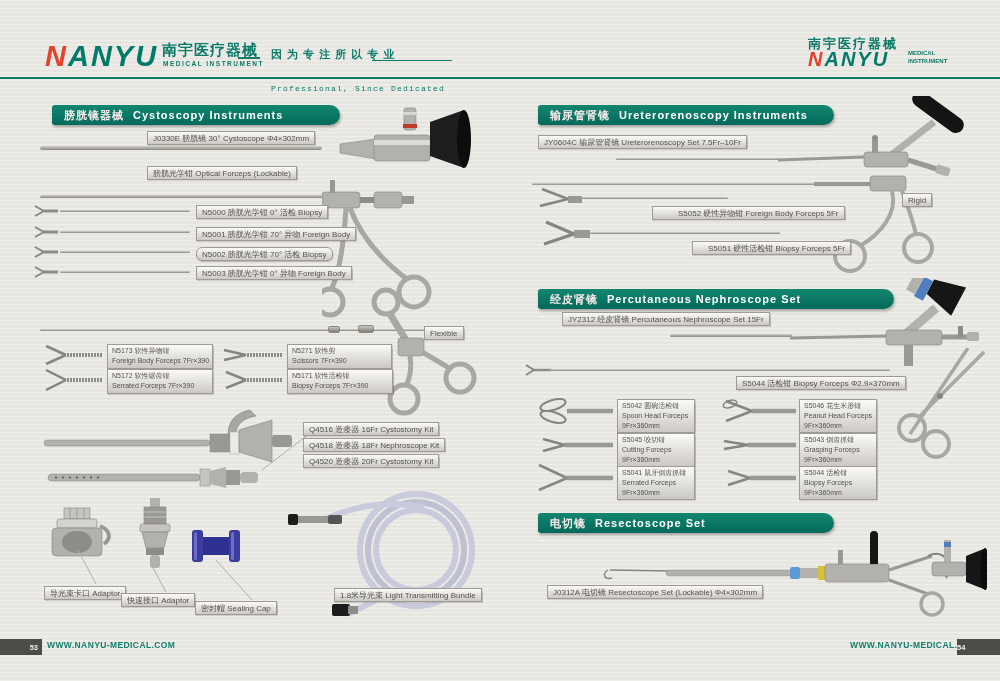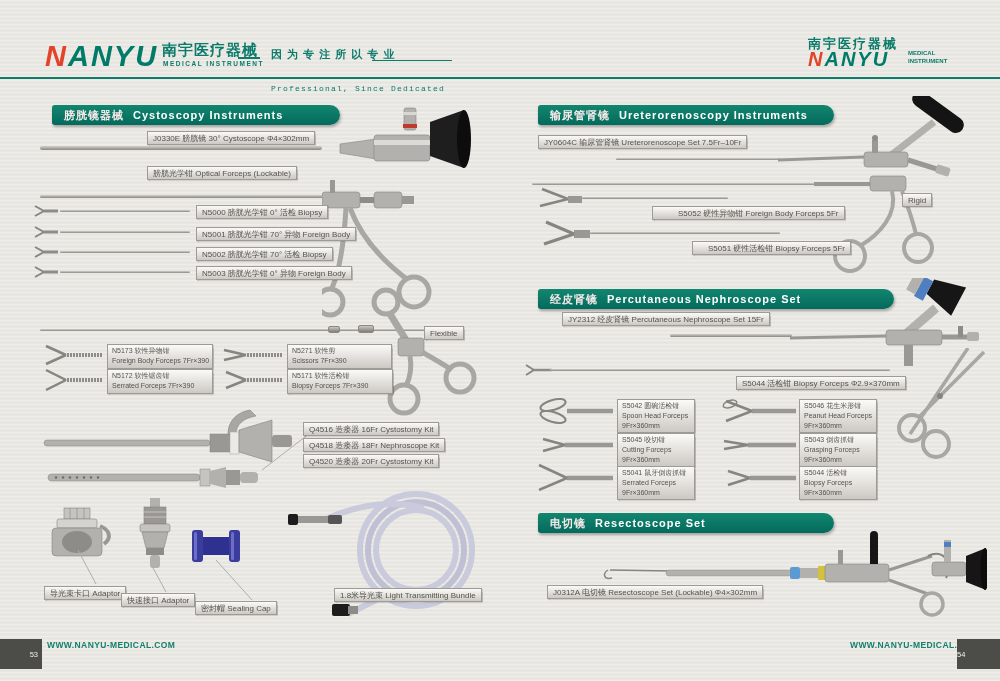--- a/index.html
+++ b/index.html
@@ -30,22 +30,22 @@
        border:1px solid #9e9b96;box-shadow:.5px 1px 1px rgba(0,0,0,.22);}
   .lbl.multi{height:auto;flex-direction:column;align-items:flex-start;gap:1px;
        padding:2px 4px;font-size:7px;line-height:1.25;}
   .lbl.multi span{white-space:nowrap;}
   
   .rod{position:absolute;background:linear-gradient(180deg,#d2d0cb,#8a887f);border-radius:2px;}
   .coupler{position:absolute;background:linear-gradient(180deg,#c9c7c2,#7f7d75);
        border:1px solid #8a887f;border-radius:2px;box-sizing:border-box;}
   svg.art{position:absolute;}
   
-  .pagebar{position:absolute;top:639px;height:30px;background:#4c4c49;color:#efefec;
-       font-size:7.5px;display:flex;align-items:center;box-sizing:border-box;}
+  .pagebar{position:absolute;top:639px;height:16px;background:#4c4c49;color:#efefec;
+       font-size:7.5px;display:flex;align-items:center;box-sizing:border-box;font-weight:bold;}
   .url{position:absolute;top:640px;color:#14806d;font-weight:bold;font-size:8.5px;letter-spacing:.4px;}
 </style>
 </head>
 <body>
 
 <div class="abs" style="left:45px;top:40px;font-size:29px;">
   <span class="logo-word"><span class="n">N</span><span class="rest">ANYU</span></span>
 </div>
 <div class="abs teal" style="left:162px;top:41px;font-size:15px;font-weight:bold;letter-spacing:1px;">南宇医疗器械</div>
 <div class="abs teal" style="left:163px;top:60px;font-size:6.5px;font-weight:bold;letter-spacing:1.5px;">MEDICAL  INSTRUMENT</div>
@@ -109,21 +109,21 @@
   </svg>
 <div class="rod" style="left:60px;top:231px;width:130px;height:2px;"></div>
 <div class="lbl" style="left:196px;top:227px;text-align:center;">N5001 膀胱光学钳 70°  异物 Foreign Body</div>
 
 <svg class="art" style="left:34px;top:245px;" width="26" height="14" viewBox="0 0 26 14">
     <path d="M24,7 L10,7" stroke="#8e8c88" stroke-width="3"></path>
     <path d="M10,7 L1,2" stroke="#87857f" stroke-width="2"></path>
     <path d="M10,7 L1,12" stroke="#87857f" stroke-width="2"></path>
   </svg>
 <div class="rod" style="left:60px;top:251px;width:130px;height:2px;"></div>
-<div class="lbl" style="left:196px;top:247px;">N5002 膀胱光学钳 70°  活检 Biopsy</div>
+<div class="lbl" style="left:196px;top:247px;border-radius:6px;">N5002 膀胱光学钳 70°  活检 Biopsy</div>
 
 <svg class="art" style="left:34px;top:265px;" width="26" height="14" viewBox="0 0 26 14">
     <path d="M24,7 L10,7" stroke="#8e8c88" stroke-width="3"></path>
     <path d="M10,7 L1,2" stroke="#87857f" stroke-width="2"></path>
     <path d="M10,7 L1,12" stroke="#87857f" stroke-width="2"></path>
   </svg>
 <div class="rod" style="left:60px;top:271px;width:130px;height:2px;"></div>
 <div class="lbl" style="left:196px;top:266px;">N5003 膀胱光学钳  0°  异物 Foreign Body</div>
 
 <div class="rod" style="left:40px;top:329px;width:385px;height:2px;"></div>
@@ -252,21 +252,21 @@
 </svg>
 <div class="lbl" style="left:44px;top:586px;">导光束卡口 Adaptor</div>
 <div class="lbl" style="left:121px;top:593px;">快速接口 Adaptor</div>
 <div class="lbl" style="left:195px;top:601px;">密封帽 Sealing Cap</div>
 <div class="lbl" style="left:334px;top:588px;">1.8米导光束  Light Transmitting Bundle</div>
 
 <div class="banner" style="left:538px;top:105px;width:296px;">
   <span class="bcn">输尿管肾镜</span>
   <span>Ureterorenoscopy Instruments</span>
 </div>
-<div class="lbl" style="left:538px;top:135px;">JY0604C 输尿管肾镜 Ureterorenoscope Set 7.5Fr–10Fr</div>
+<div class="lbl" style="left:538px;top:135px;">JY0604C 输尿管肾镜 Ureterorenoscopy Set 7.5Fr–10Fr</div>
 <div class="rod" style="left:616px;top:158px;width:164px;height:2px;"></div>
 <svg class="art" style="left:778px;top:96px;" width="210" height="120" viewBox="0 0 210 120">
   <g transform="rotate(36 160 16)">
       <rect x="130" y="8" width="60" height="16" rx="8" fill="#141414"></rect>
     </g>
   <path d="M156,26 L112,60" stroke="#b3b1ad" stroke-width="7"></path>
   <rect x="86" y="56" width="44" height="15" rx="3" fill="#b3b1ad" stroke="#87857f" stroke-width="0.6"></rect>
   <rect x="94" y="44" width="6" height="13" fill="#9a9894"></rect>
   <circle cx="97" cy="42" r="3" fill="#8e8c88"></circle>
   <path d="M130,64 L162,74" stroke="#9a9894" stroke-width="5"></path>

